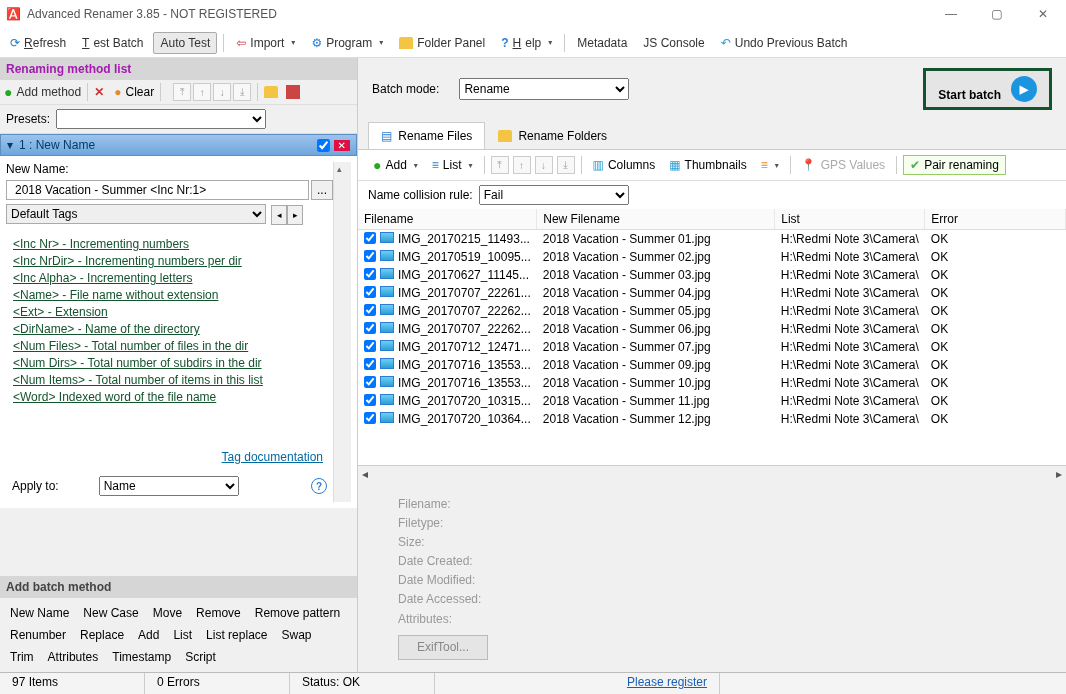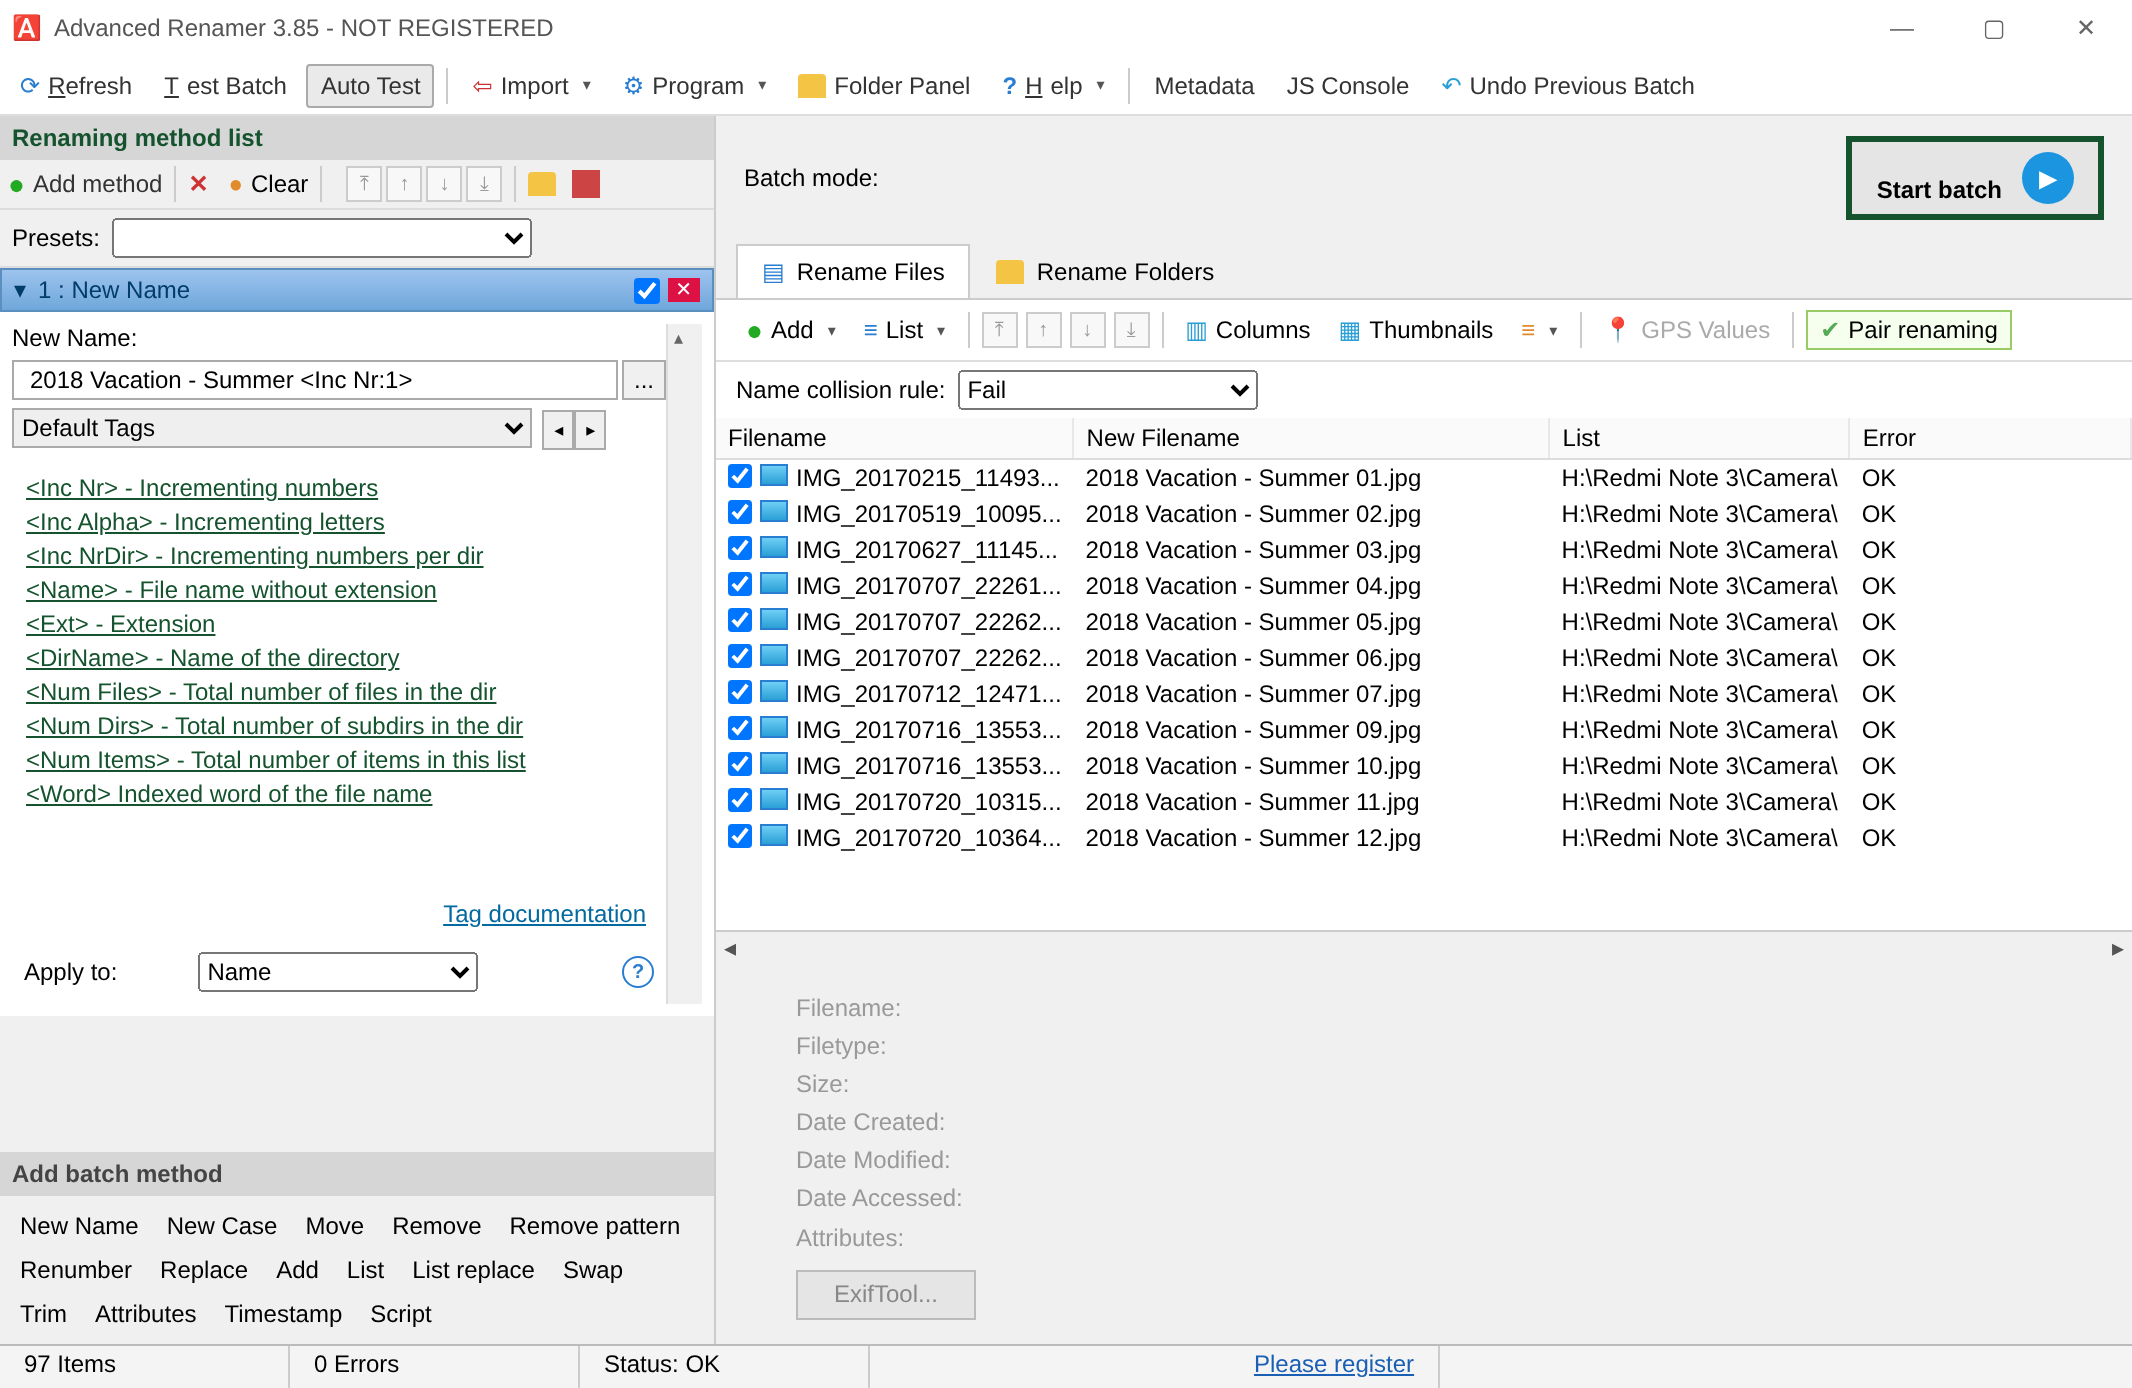--- a/index.html
+++ b/index.html
@@ -6,21 +6,21 @@
 body { background: #f0f0f0; width: 1066px; height: 694px; overflow: hidden; display: flex; flex-direction: column; }
 .titlebar { height: 28px; background: #fff; display: flex; align-items: center; padding-left: 6px; color: #555; }
 .titlebar .wctrls { margin-left: auto; display: flex; }
 .titlebar .wbtn { width: 46px; height: 28px; display: flex; align-items: center; justify-content: center; color: #666; }
 .toolbar { height: 30px; background: #fff; border-bottom: 1px solid #ddd; display: flex; align-items: center; padding: 0 4px; gap: 4px; }
 .tbtn { padding: 3px 6px; display: flex; align-items: center; gap: 4px; color: #333; border-radius: 2px; cursor: pointer; }
 .tbtn.active { border: 1px solid #aaa; background: #eaeaea; }
 .sep { width: 1px; height: 18px; background: #ccc; margin: 0 2px; }
 .main { flex: 1; display: flex; min-height: 0; }
 .left { width: 358px; display: flex; flex-direction: column; border-right: 1px solid #ccc; }
-.left-header { background: #d6d6d6; color: #14532d; font-weight: bold; padding: 4px 6px; }
+.left-header { background: #d6d6d6; color: #a21caf; font-weight: bold; padding: 4px 6px; }
 .left-toolbar { background: #f0f0f0; display: flex; align-items: center; padding: 3px 4px; gap: 4px; border-bottom: 1px solid #ddd; }
 .addmethod { display: flex; align-items: center; gap: 4px; color: #333; }
 .clearbtn { display: flex; align-items: center; gap: 4px; margin-left: 6px; }
 .arrowbtns { display: flex; gap: 2px; margin-left: 6px; }
 .arrowbtn { width: 18px; height: 18px; border: 1px solid #ccc; background: #f8f8f8; display: flex; align-items: center; justify-content: center; color: #999; font-size: 10px; }
 .presets { display: flex; align-items: center; padding: 4px 6px; gap: 6px; background: #f0f0f0; border-bottom: 1px solid #ddd; }
 .presets select { width: 210px; height: 20px; }
 .method-header { background: linear-gradient(#9dc3ee, #6fa7db); color: #003d6b; padding: 3px 6px; display: flex; align-items: center; gap: 6px; border: 1px solid #5a8fc0; }
 .method-header .close { margin-left: auto; display: flex; gap: 4px; align-items: center;}
 .method-body { background: #fff; padding: 6px; flex: 0 0 auto; position: relative; display: flex; height: 352px;}
@@ -168,22 +168,22 @@
         </div>
         <div class="fieldrow">
           <select class="tagselect"><option>Default Tags</option></select>
           <span class="nav-arrows">
               <button>◂</button>
               <button>▸</button>
             </span>
         </div>
         <div class="taglist" id="taglist">
             <a>&lt;Inc Nr&gt; - Incrementing numbers</a>
+            <a>&lt;Inc NrDir&gt; - Incrementing numbers per dir</a>
             <a>&lt;Inc Alpha&gt; - Incrementing letters</a>
-            <a>&lt;Inc NrDir&gt; - Incrementing numbers per dir</a>
             <a>&lt;Name&gt; - File name without extension</a>
             <a>&lt;Ext&gt; - Extension</a>
             <a>&lt;DirName&gt; - Name of the directory</a>
             <a>&lt;Num Files&gt; - Total number of files in the dir</a>
             <a>&lt;Num Dirs&gt; - Total number of subdirs in the dir</a>
             <a>&lt;Num Items&gt; - Total number of items in this list</a>
             <a>&lt;Word&gt; Indexed word of the file name</a>
           </div>
         <div class="tagdoc"><a>Tag documentation</a></div>
         <div class="applyrow">
@@ -211,20 +211,21 @@
         <span>Trim</span>
         <span>Attributes</span>
         <span>Timestamp</span>
         <span>Script</span>
       </div>
   </div>
 
   <div class="right">
     <div class="batchrow">
       <span>Batch mode:</span>
+      <select><option>Rename</option></select>
       <div class="startbatch">
         <span>Start batch</span>
         <span class="playico">▶</span>
       </div>
     </div>
     <div class="tabs">
       <div class="tab active">
           <span style="color:#2a7ed2">▤</span>
           <span>Rename Files</span>
         </div>

